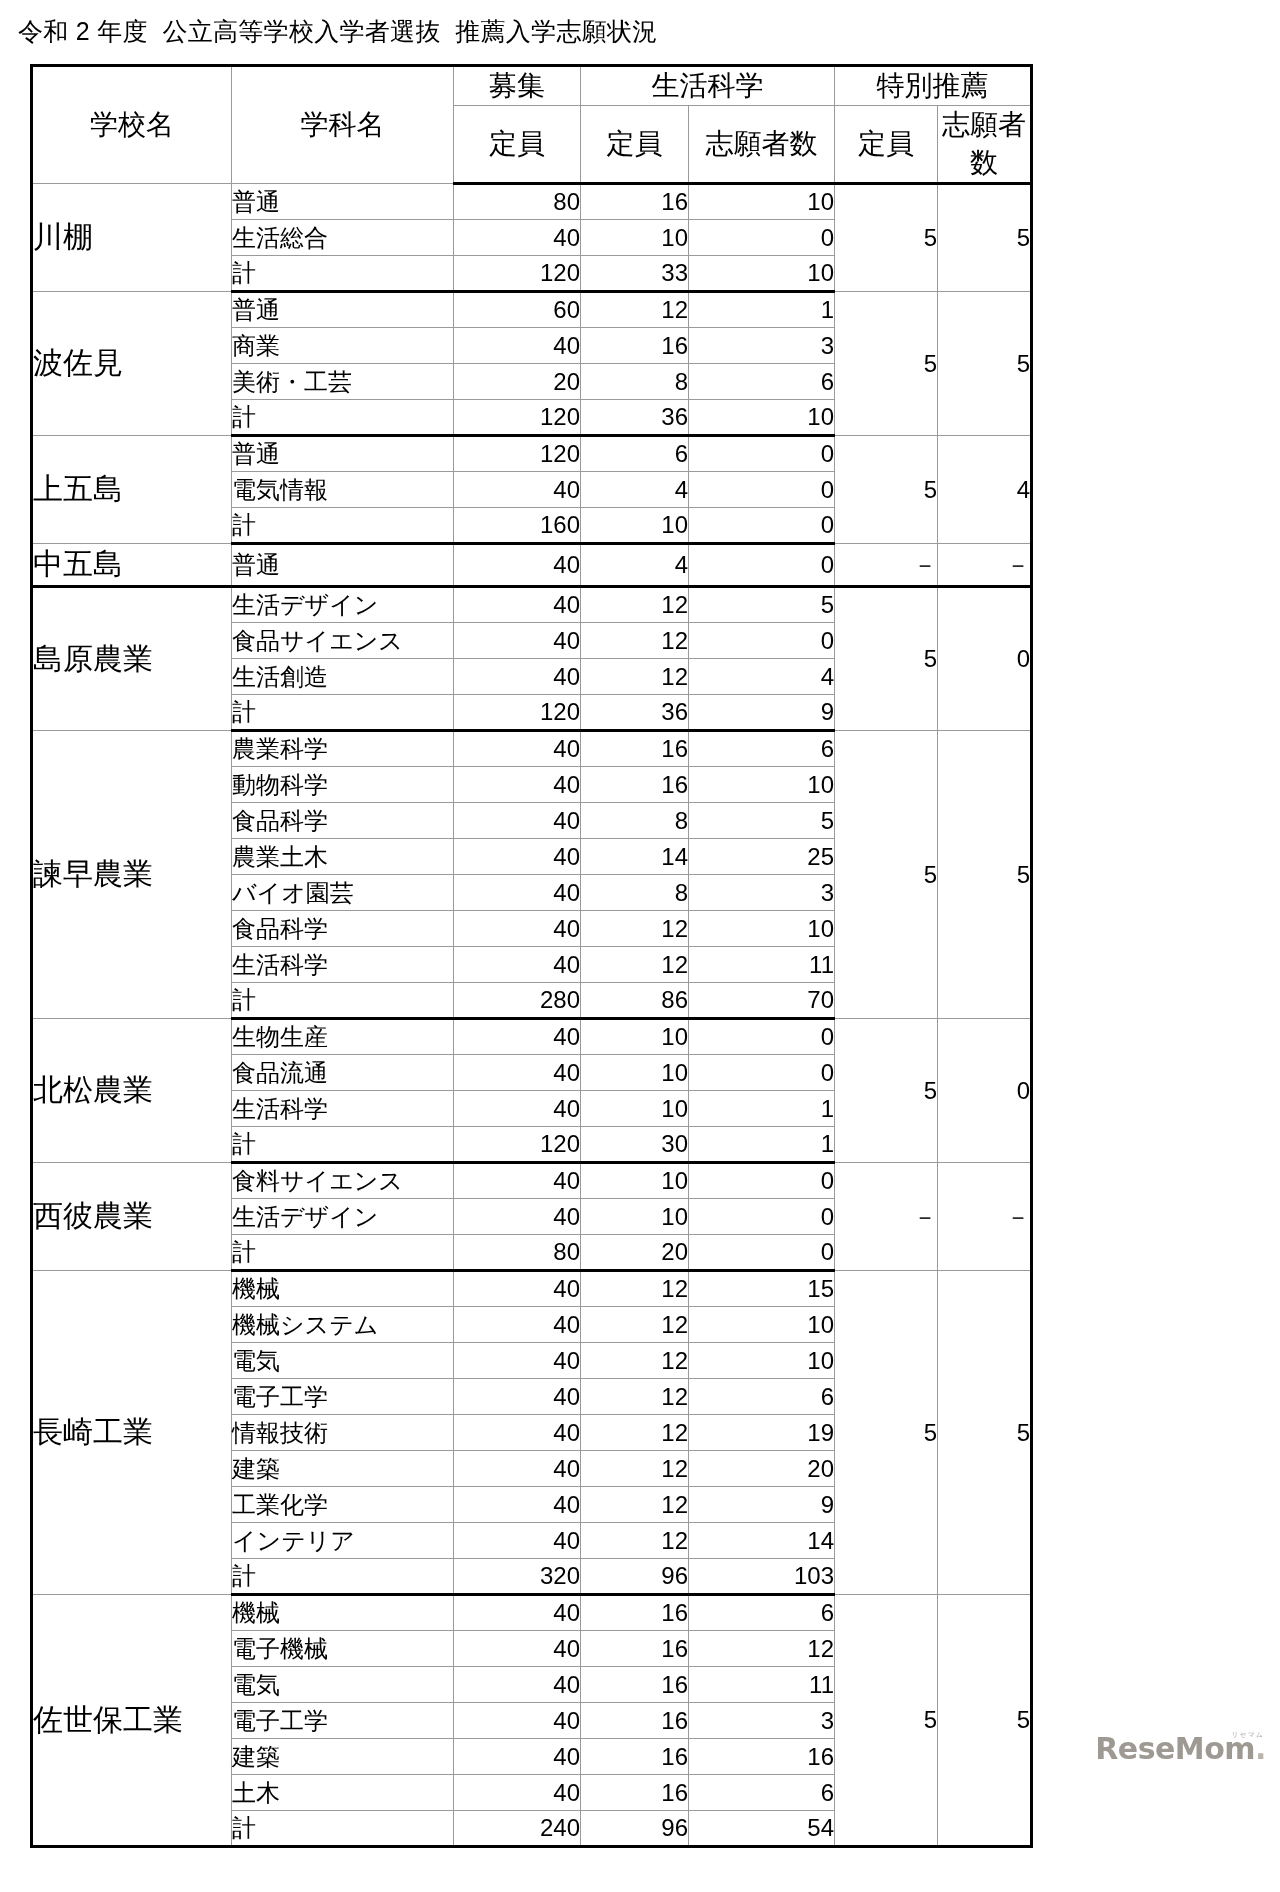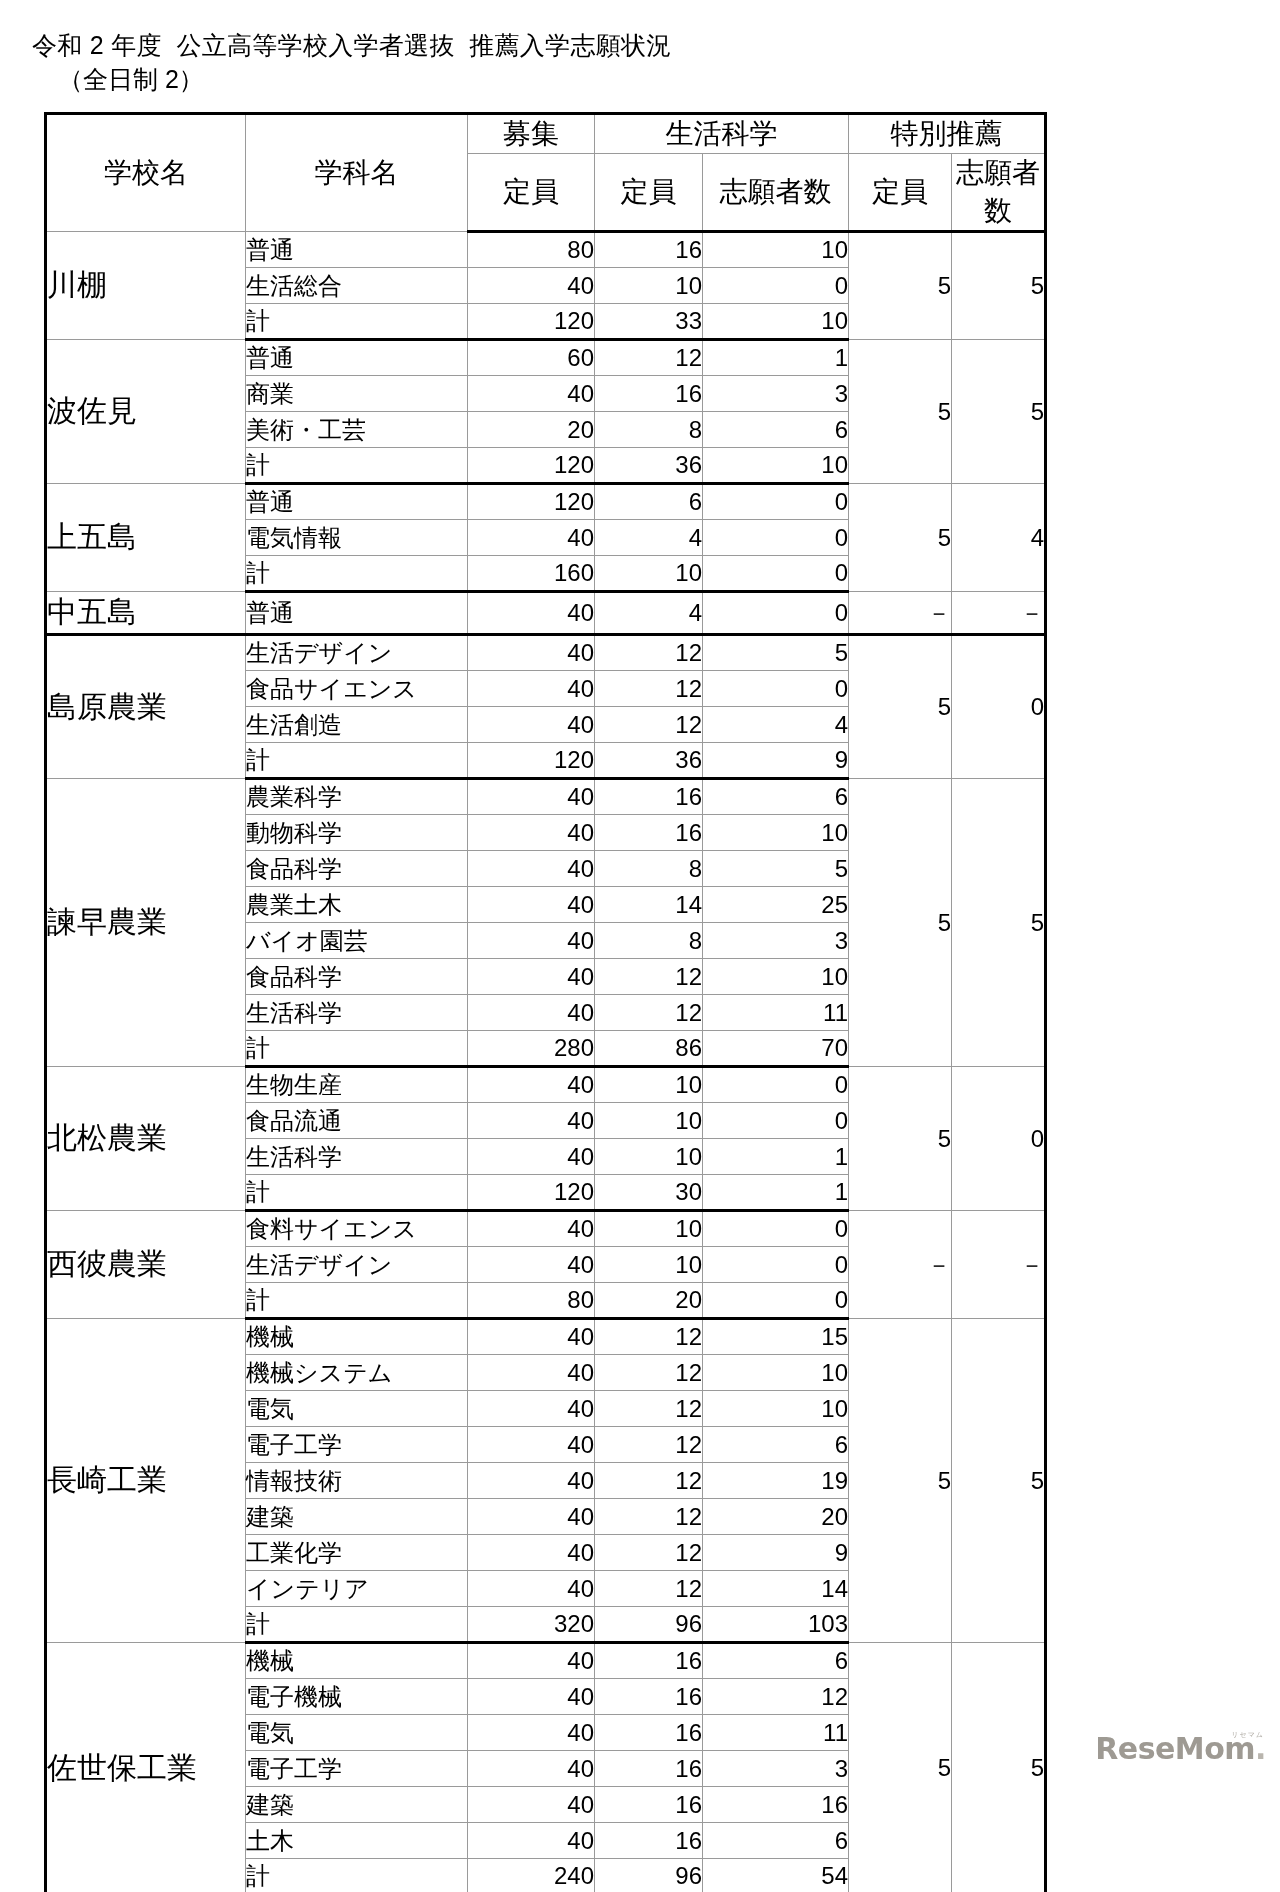--- a/index.html
+++ b/index.html
@@ -13,21 +13,21 @@
     font-family: "Liberation Sans", "DejaVu Sans", sans-serif;
     color: #000000;
     position: relative;
     overflow: hidden;
   }
   .page {
     position: relative;
     width: 1280px;
     height: 1770px;
     box-sizing: border-box;
-    padding: 14px;
+    padding: 0;
   }
   .title-block {
     padding: 14px 0 0 18px;
   }
   .title-line1 {
     font-size: 25px;
     line-height: 34px;
     letter-spacing: 0.3px;
     white-space: pre;
   }
@@ -132,21 +132,20 @@
     letter-spacing: 1px;
   }
 </style>
 </head>
 <body>
 
 <div class="page">
 
   <div class="title-block">
     <div class="title-line1">令和 2 年度  公立高等学校入学者選抜  推薦入学志願状況</div>
-    <div class="title-line2">（全日制 2）</div>
   </div>
 
   <div class="table-wrap">
     <table class="grid">
       <colgroup>
         <col class="c-school">
           <col class="c-dept">
           <col class="c-cap">
         <col class="c-gcap">
           <col class="c-gapp">

